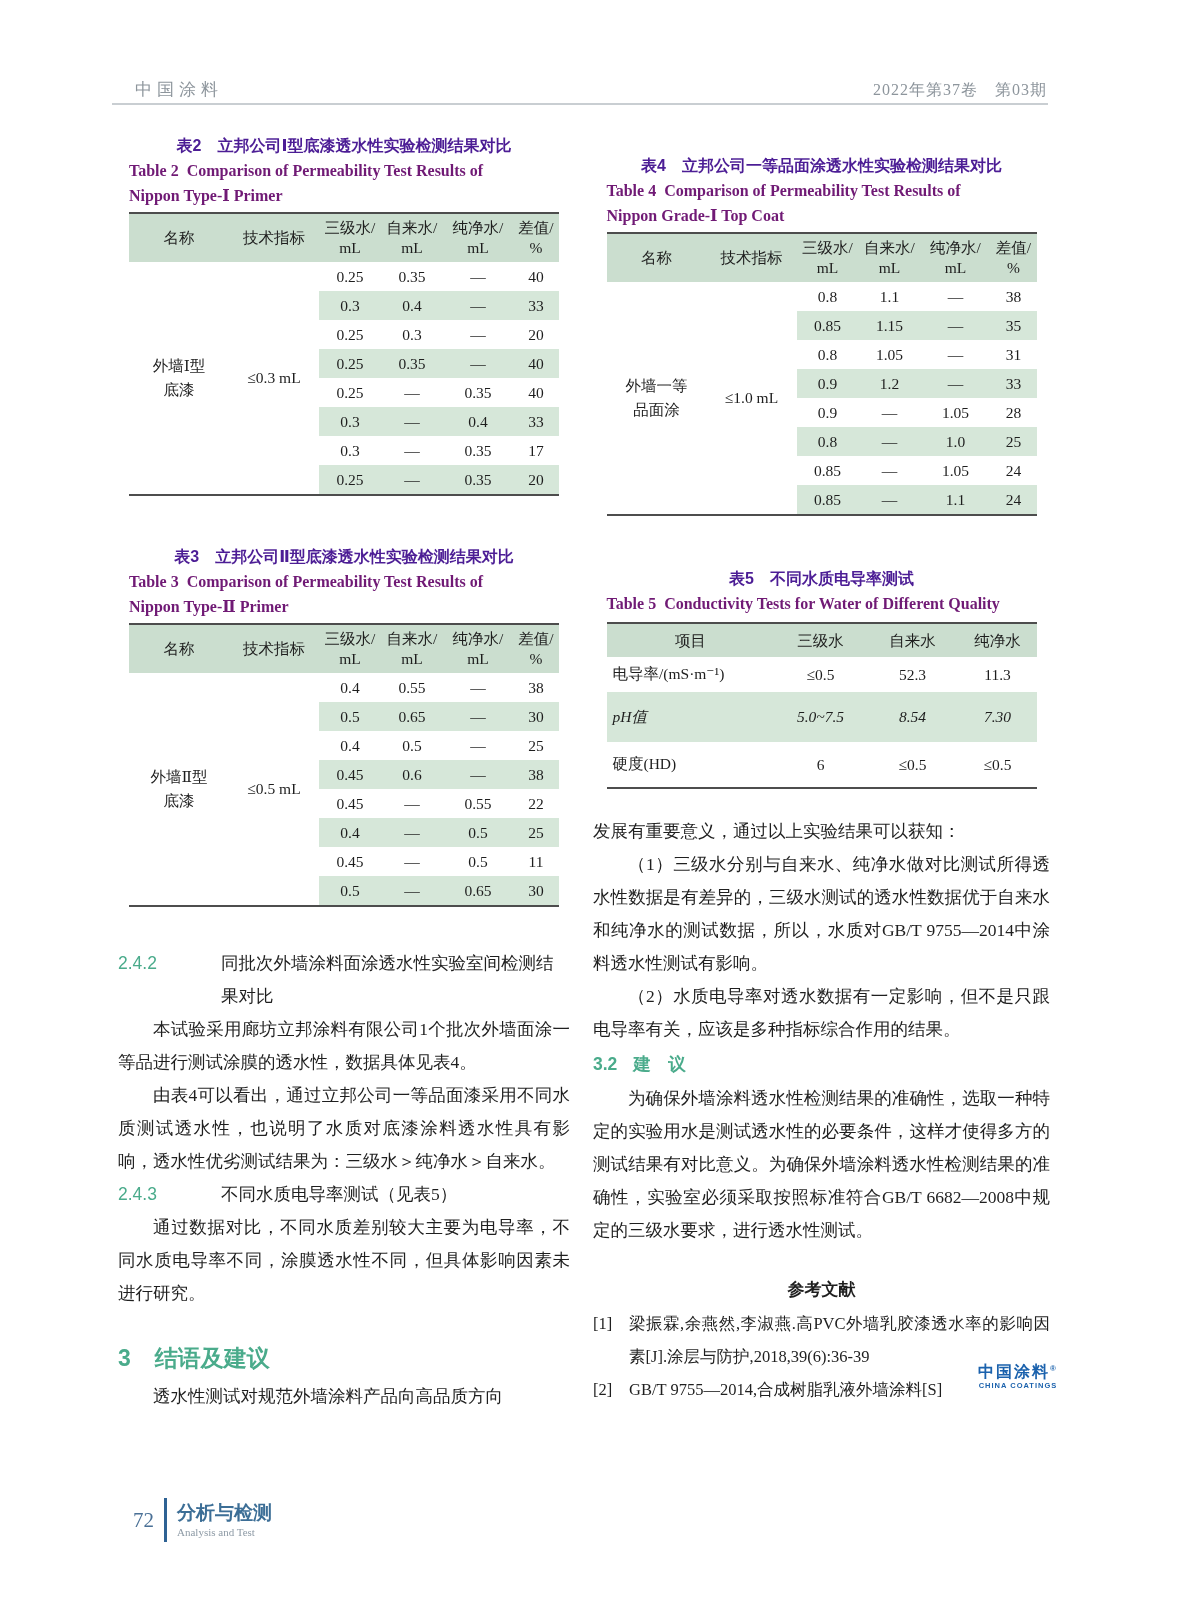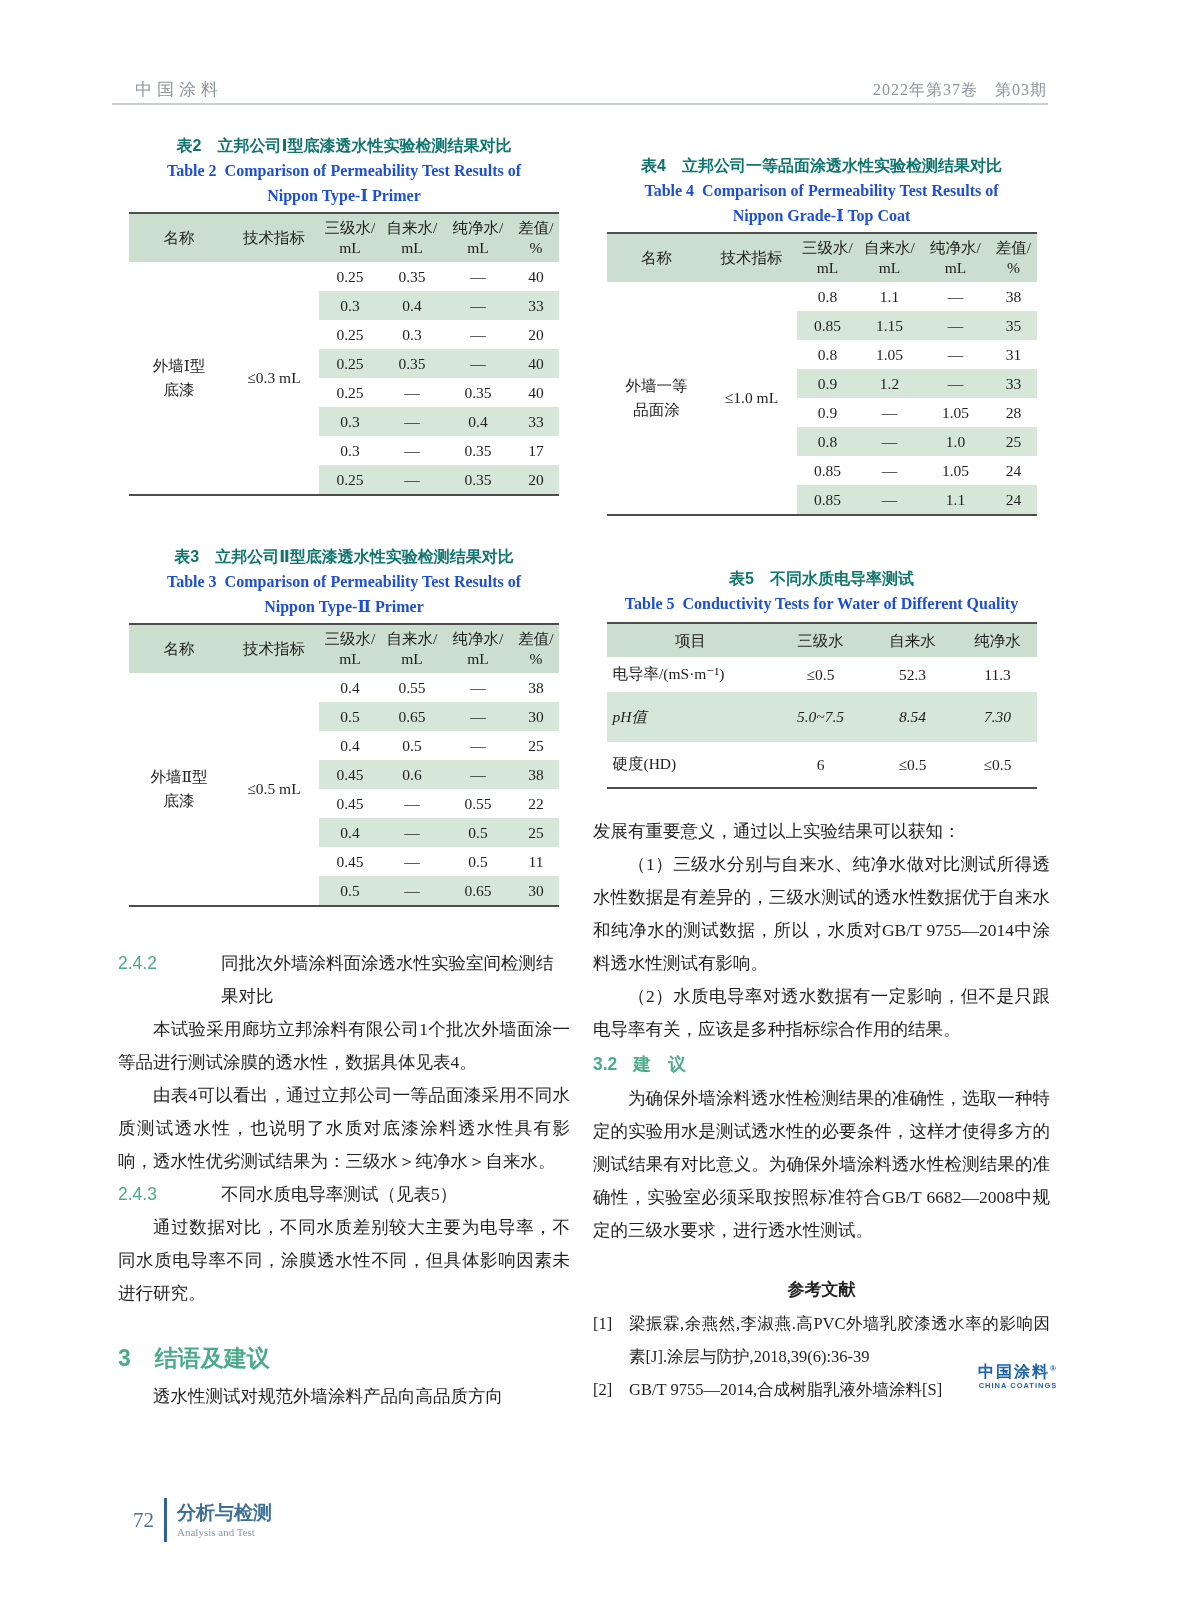--- a/index.html
+++ b/index.html
@@ -9,22 +9,22 @@
   .hdr-left{position:absolute;left:135px;top:78px;font-size:17px;letter-spacing:5px;color:#8d959c;}
   .hdr-right{position:absolute;right:140px;top:80px;font-size:16px;color:#8d959c;letter-spacing:1px;}
   .hdr-rule{position:absolute;left:112px;top:103px;width:936px;height:0;border-top:2px solid #c9ced2;}
   
   .col{position:absolute;top:133px;}
   .col.left{left:118px;width:452px;}
   .col.right{left:593px;width:457px;margin-top:20px;}
   
   .tblock{width:430px;margin:0 auto;}
   .t-cn{font-family:"Liberation Sans","DejaVu Sans",sans-serif;font-weight:bold;font-size:16px;
-        text-align:center;color:#0f766e;line-height:25px;}
-  .t-en{font-weight:bold;font-size:16px;text-align:center;color:#1d4ed8;line-height:25px;}
+        text-align:center;color:#4c1d95;line-height:25px;}
+  .t-en{font-weight:bold;font-size:16px;text-align:left;color:#701a75;line-height:25px;}
   table.dtable{width:430px;border-collapse:collapse;table-layout:fixed;margin-top:4px;
         border-top:2px solid #4d4d4d;border-bottom:2px solid #4d4d4d;font-size:15.5px;}
   table.dtable th{background:#cbdecf;font-weight:normal;white-space:pre-line;line-height:20px;
         padding:4px 1px;vertical-align:middle;color:#1e1e1e;}
   table.dtable td{text-align:center;height:29px;padding:0 1px;color:#1e1e1e;}
   table.dtable tr.stripe td{background:#d6e7d9;}
   table.dtable td.lbl{background:#ffffff;white-space:pre-line;line-height:24px;}
   table.dtable td.tleft{text-align:left;padding-left:6px;}
   .gap48{height:48px;} .gap50{height:50px;} .gap40{height:40px;} .gap26{height:26px;}
   

